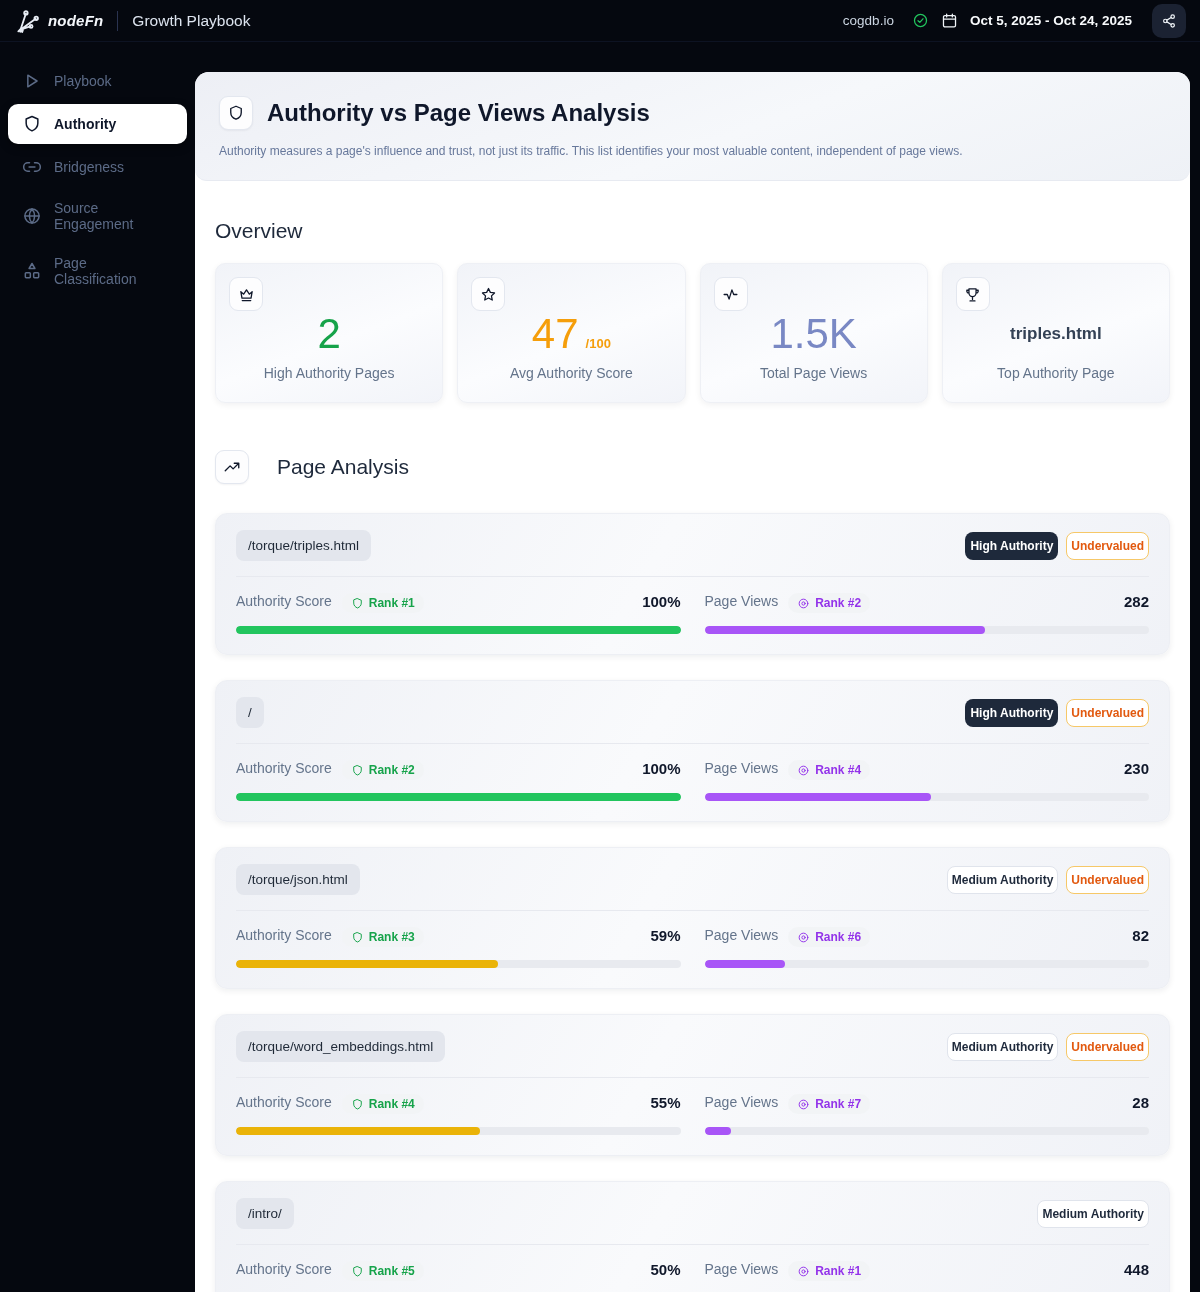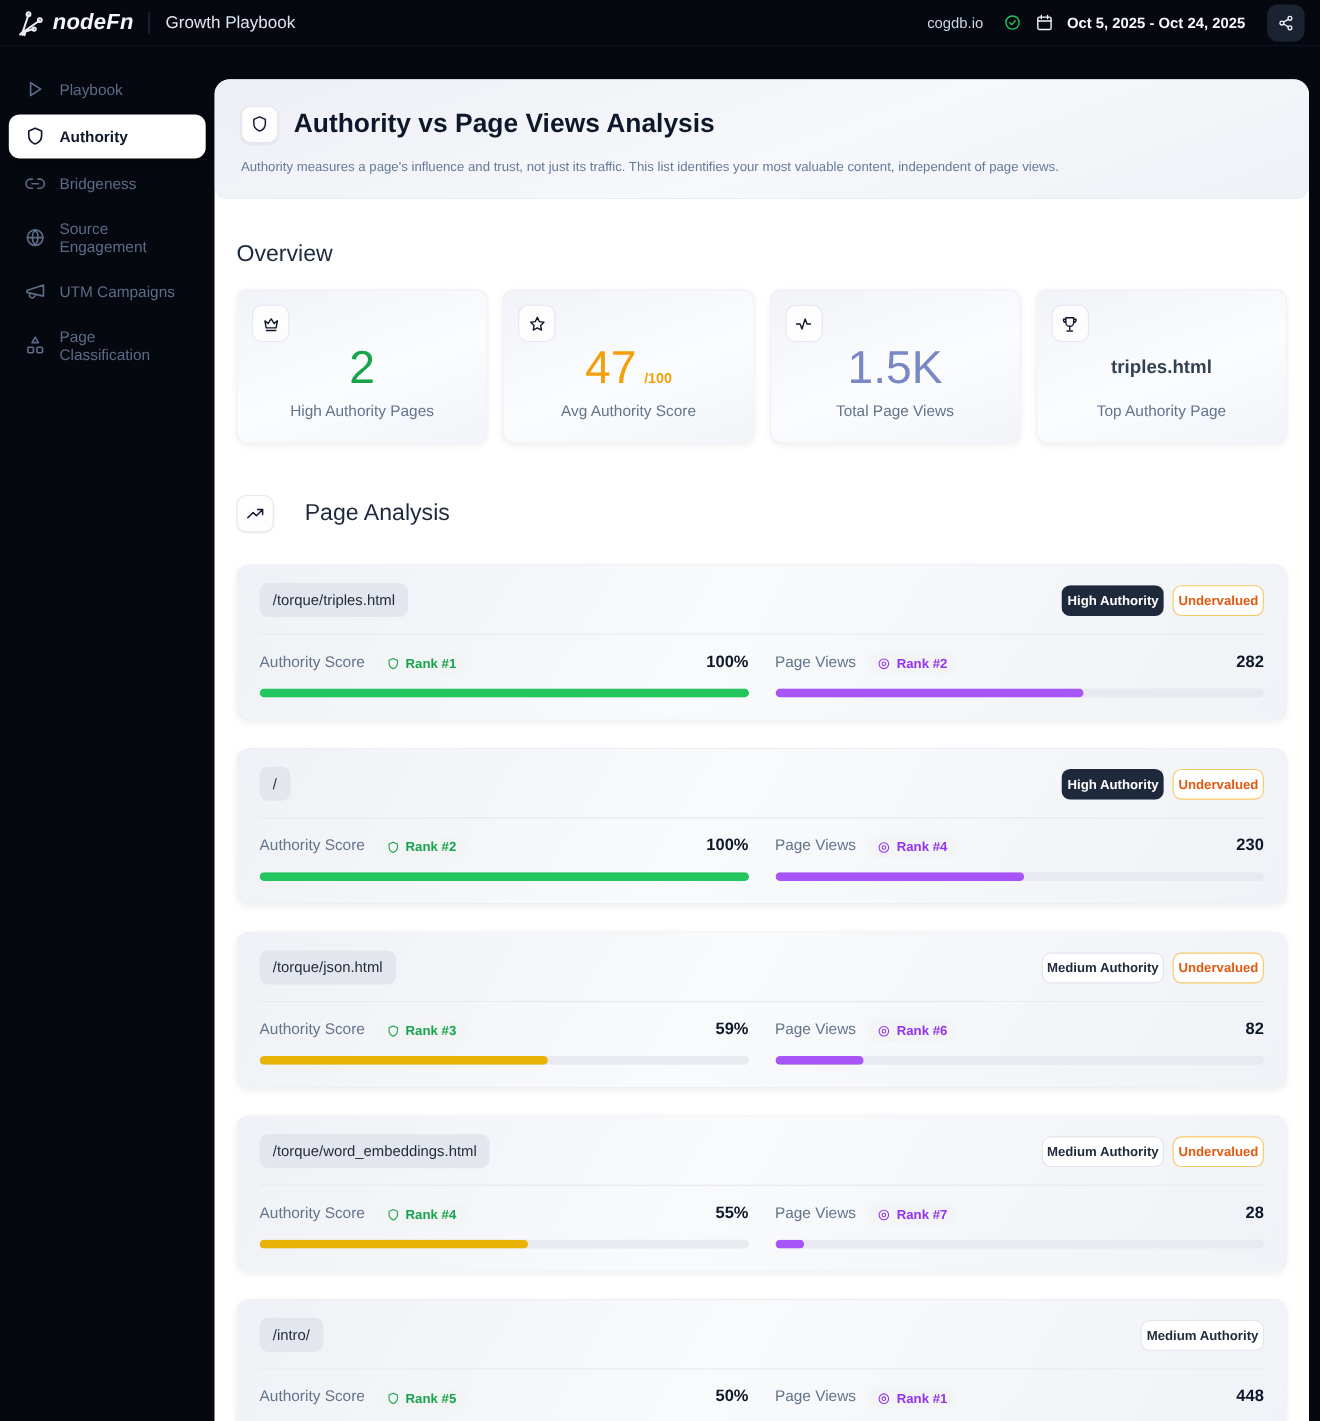--- a/index.html
+++ b/index.html
@@ -4,21 +4,21 @@
 <style>
   * { margin:0; padding:0; box-sizing:border-box; }
   html,body { width:1200px; height:1292px; overflow:hidden; background:#05080f;
               font-family:"Liberation Sans", sans-serif; }
 
   
   .topbar { height:42px; display:flex; align-items:center; padding:0 14px;
             background:#05080f; border-bottom:1px solid #0d1322; color:#fff; }
   .brand { display:flex; align-items:center; gap:8px; }
   .brand svg { width:26px; height:26px; stroke:#e8edf5; }
-  .brand-name { font-size:20px; font-weight:700; font-style:italic; color:#f4f7fb; letter-spacing:.2px; }
+  .brand-name { font-size:15px; font-weight:700; font-style:italic; color:#f4f7fb; letter-spacing:.2px; }
   .tb-divider { width:1px; height:20px; background:#2a3350; margin:0 14px; }
   .app-title { font-size:15.5px; color:#dde4ef; font-weight:400; }
   .tb-right { margin-left:auto; display:flex; align-items:center; gap:12px; }
   .tb-domain { font-size:13.5px; color:#cbd5e1; margin-right:6px; }
   .tb-ic { width:17px; height:17px; stroke:#f1f5f9; }
   .tb-ic.green { stroke:#22c55e; }
   .tb-date { font-size:13.5px; font-weight:600; color:#f8fafc; }
   .share-btn { width:34px; height:34px; margin-left:8px; border-radius:10px; background:#1b2232;
                display:flex; align-items:center; justify-content:center; cursor:pointer; }
   .share-btn svg { width:16px; height:16px; stroke:#f1f5f9; }
@@ -217,26 +217,20 @@
         <span>Bridgeness</span>
       </div>
       <div class="side-item">
         <svg viewBox="0 0 24 24">
           <use href="#i-globe"></use>
         </svg>
         <span>Source Engagement</span>
       </div>
       <div class="side-item">
         <svg viewBox="0 0 24 24">
-          <use href="#i-megaphone"></use>
-        </svg>
-        <span>UTM Campaigns</span>
-      </div>
-      <div class="side-item">
-        <svg viewBox="0 0 24 24">
           <use href="#i-shapes"></use>
         </svg>
         <span>Page Classification</span>
       </div>
     </aside>
 
   <main class="panel">
     <header class="panel-header">
       <div class="ph-row">
         <div class="icon-box">

